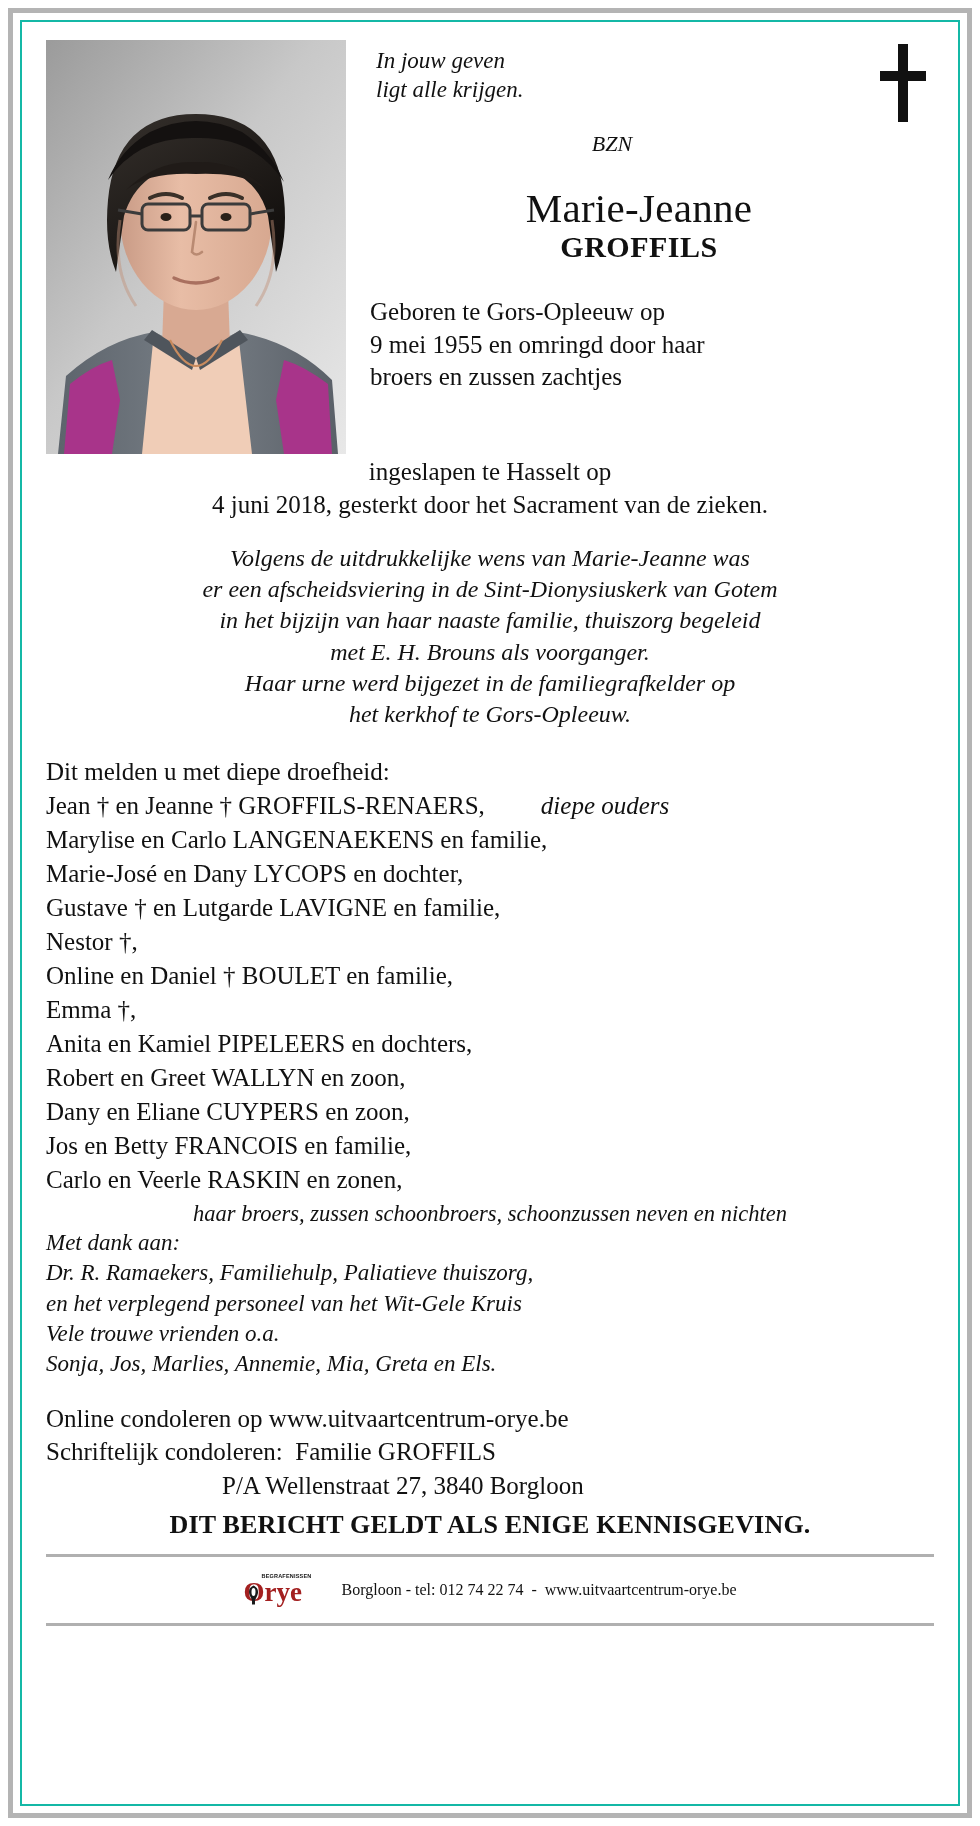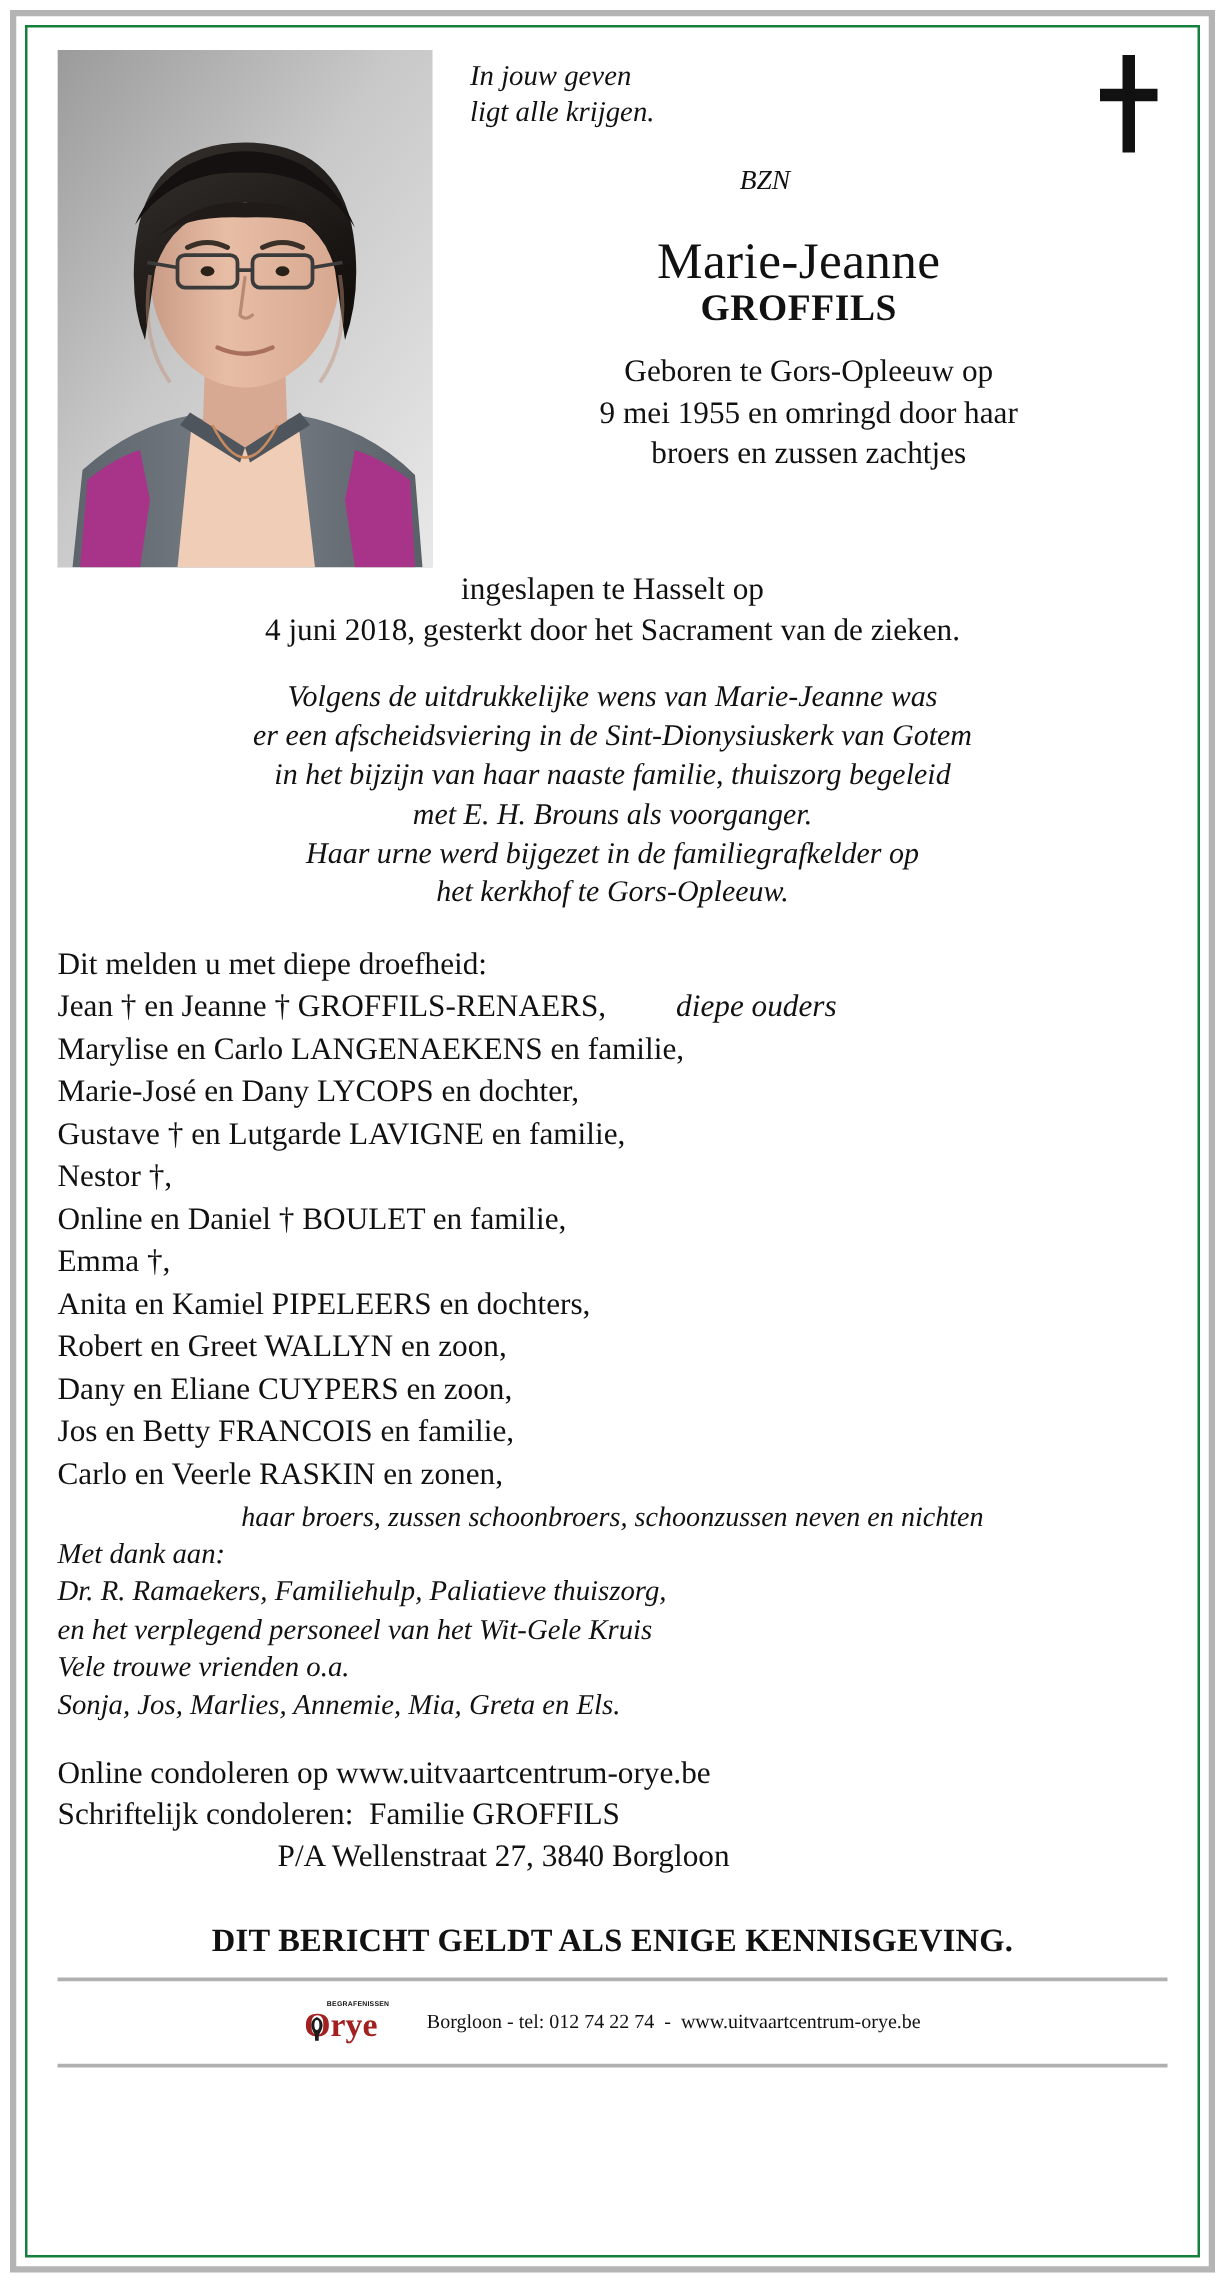--- a/index.html
+++ b/index.html
@@ -23,21 +23,21 @@
   }
   .frame-outer {
     position: absolute;
     left: 8px; top: 8px; right: 8px; bottom: 8px;
     border: 5px solid #b4b4b4;
     background: #ffffff;
   }
   .frame-inner {
     position: absolute;
     left: 20px; top: 20px; right: 20px; bottom: 20px;
-    border: 2px solid #15803d;
+    border: 2px solid #14b8a6;
     background: #ffffff;
     overflow: hidden;
   }
   .content {
     position: absolute;
     left: 0; top: 0; right: 0; bottom: 0;
     padding: 18px 24px 8px 24px;
   }
 
   
@@ -103,22 +103,22 @@
     letter-spacing: 0.3px;
   }
   .name-last {
     font-size: 30px;
     font-weight: bold;
     line-height: 1.05;
     letter-spacing: 0.5px;
   }
 
   .bio-top {
-    margin-top: 20px;
-    text-align: center;
+    margin-top: 34px;
+    text-align: left;
     font-size: 25px;
     line-height: 1.30;
     padding-right: 10px;
     white-space: pre-line;
   }
 
   
   .bio-rest {
     text-align: center;
     font-size: 25px;
@@ -180,21 +180,21 @@
     margin-top: 22px;
   }
   .cond-line { white-space: pre; }
   .cond-line.indent { padding-left: 176px; }
 
   .enige {
     text-align: center;
     font-weight: bold;
     font-size: 26px;
     letter-spacing: 0.2px;
-    margin-top: 36px;
+    margin-top: 8px;
   }
 
   
   .rule {
     height: 3px;
     background: #b0b0b0;
     margin: 14px 0 0 0;
   }
   .footer {
     display: flex;

